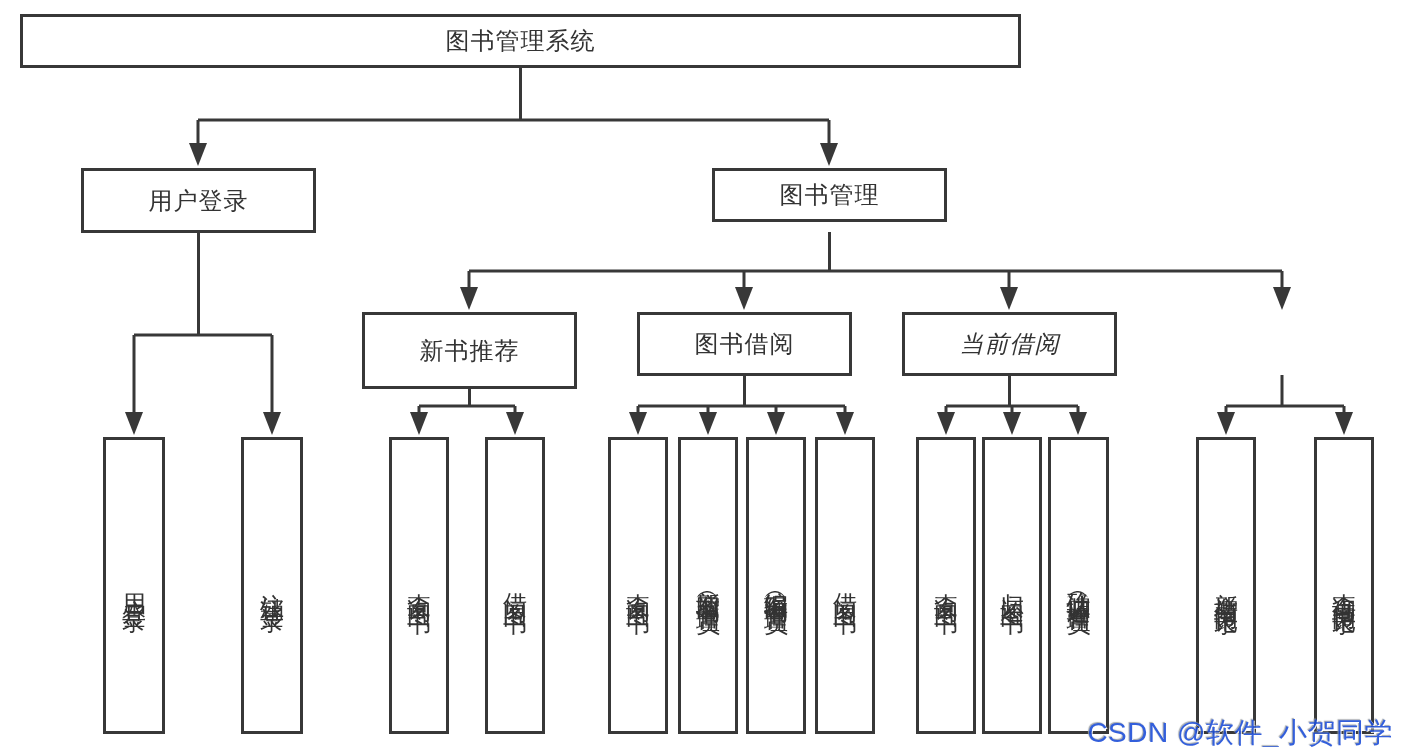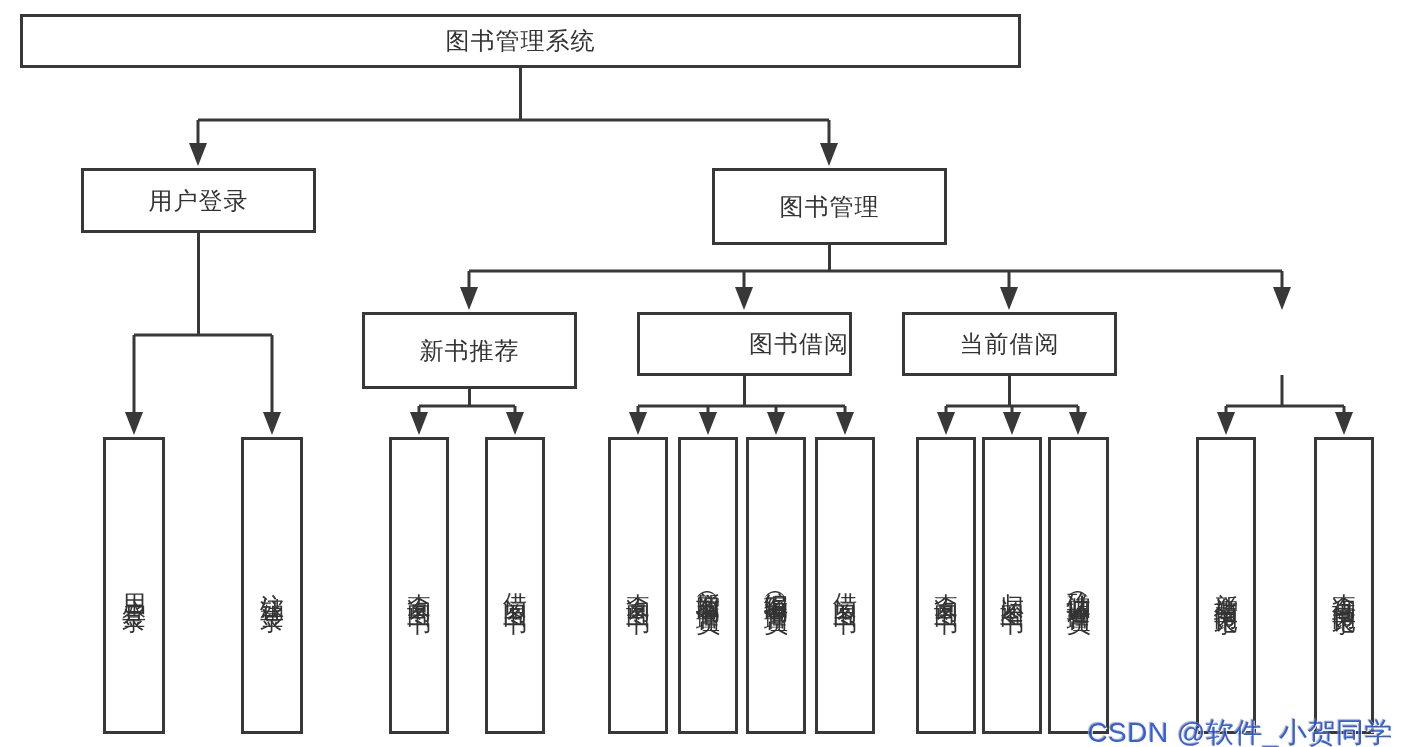--- a/index.html
+++ b/index.html
@@ -117,31 +117,31 @@
     </g>
   </svg>
 
   <div class="node" style="left:20px; top:14px; width:1001px; height:54px;">
     <span>图书管理系统</span>
   </div>
 
   <div class="node" style="left:81px; top:168px; width:235px; height:65px;">
     <span>用户登录</span>
   </div>
-  <div class="node" style="left:712px; top:168px; width:235px; height:77px;align-items:center;">
+  <div class="node" style="left:712px; top:168px; width:235px; height:54px;align-items:center;">
     <span>图书管理</span>
   </div>
 
   <div class="node" style="left:362px; top:312px; width:215px; height:77px;">
     <span>新书推荐</span>
   </div>
-  <div class="node" style="left:637px; top:312px; width:215px; height:64px;justify-content:flex-end;">
+  <div class="node" style="left:637px; top:312px; width:215px; height:64px;">
     <span>图书借阅</span>
   </div>
-  <div class="node" style="left:902px; top:312px; width:215px; height:64px;">
+  <div class="node" style="left:902px; top:312px; width:215px; height:64px;font-style:italic;">
     <span>当前借阅</span>
   </div>
 
   <div class="leaf" style="left:103px; top:437px; width:62px; height:297px;">
     <span>用户登录</span>
   </div>
   <div class="leaf" style="left:241px; top:437px; width:62px; height:297px;">
     <span>注销登录</span>
   </div>
 

